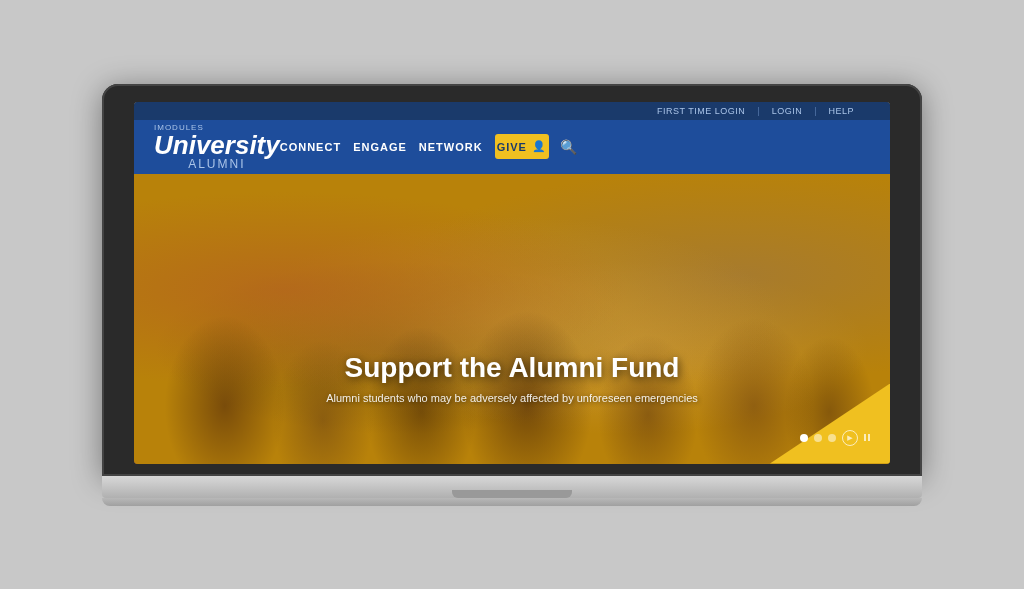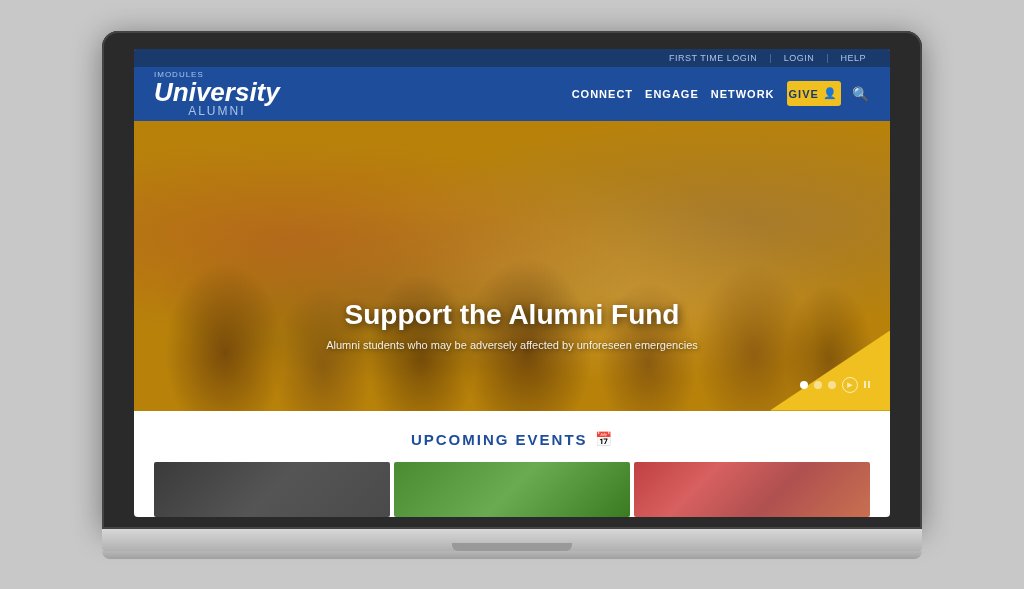--- a/index.html
+++ b/index.html
@@ -59,21 +59,21 @@
 
     
     .site-wrapper {
       width: 100%;
       font-family: Arial, Helvetica, sans-serif;
     }
 
     
     .utility-bar {
       background: #1a3a6b;
-      padding: 4px 24px;
+      padding: 4px 36px;
       display: flex;
       justify-content: flex-end;
       gap: 12px;
       align-items: center;
     }
     .utility-bar a {
       color: #aac4e8;
       font-size: 9px;
       text-decoration: none;
       text-transform: uppercase;
@@ -83,21 +83,20 @@
       color: #5577aa;
       font-size: 9px;
     }
 
     
     .main-nav {
       background: #1e4d9b;
       padding: 0 20px;
       display: flex;
       align-items: center;
-      justify-content: space-between;
       height: 54px;
     }
 
     .logo-area {
       display: flex;
       flex-direction: column;
       line-height: 1;
     }
     .logo-imodules {
       font-size: 8px;
@@ -372,30 +371,19 @@
             <div class="play-btn">
               <span>▶</span>
             </div>
             <div class="pause-lines">
               <div class="pause-line"></div>
               <div class="pause-line"></div>
             </div>
           </div>
         </div>
 
-        <div class="events-section">
-          <div class="events-header">
-            <span class="events-title">UPCOMING EVENTS</span>
-            <span class="calendar-icon">📅</span>
-          </div>
-          <div class="events-thumbnails">
-            <div class="thumb thumb-1"></div>
-            <div class="thumb thumb-2"></div>
-            <div class="thumb thumb-3"></div>
-          </div>
-        </div>
 
       </div>
     </div>
   </div>
   <div class="laptop-base"></div>
   <div class="laptop-foot"></div>
 </div>
 
 </body></html>

